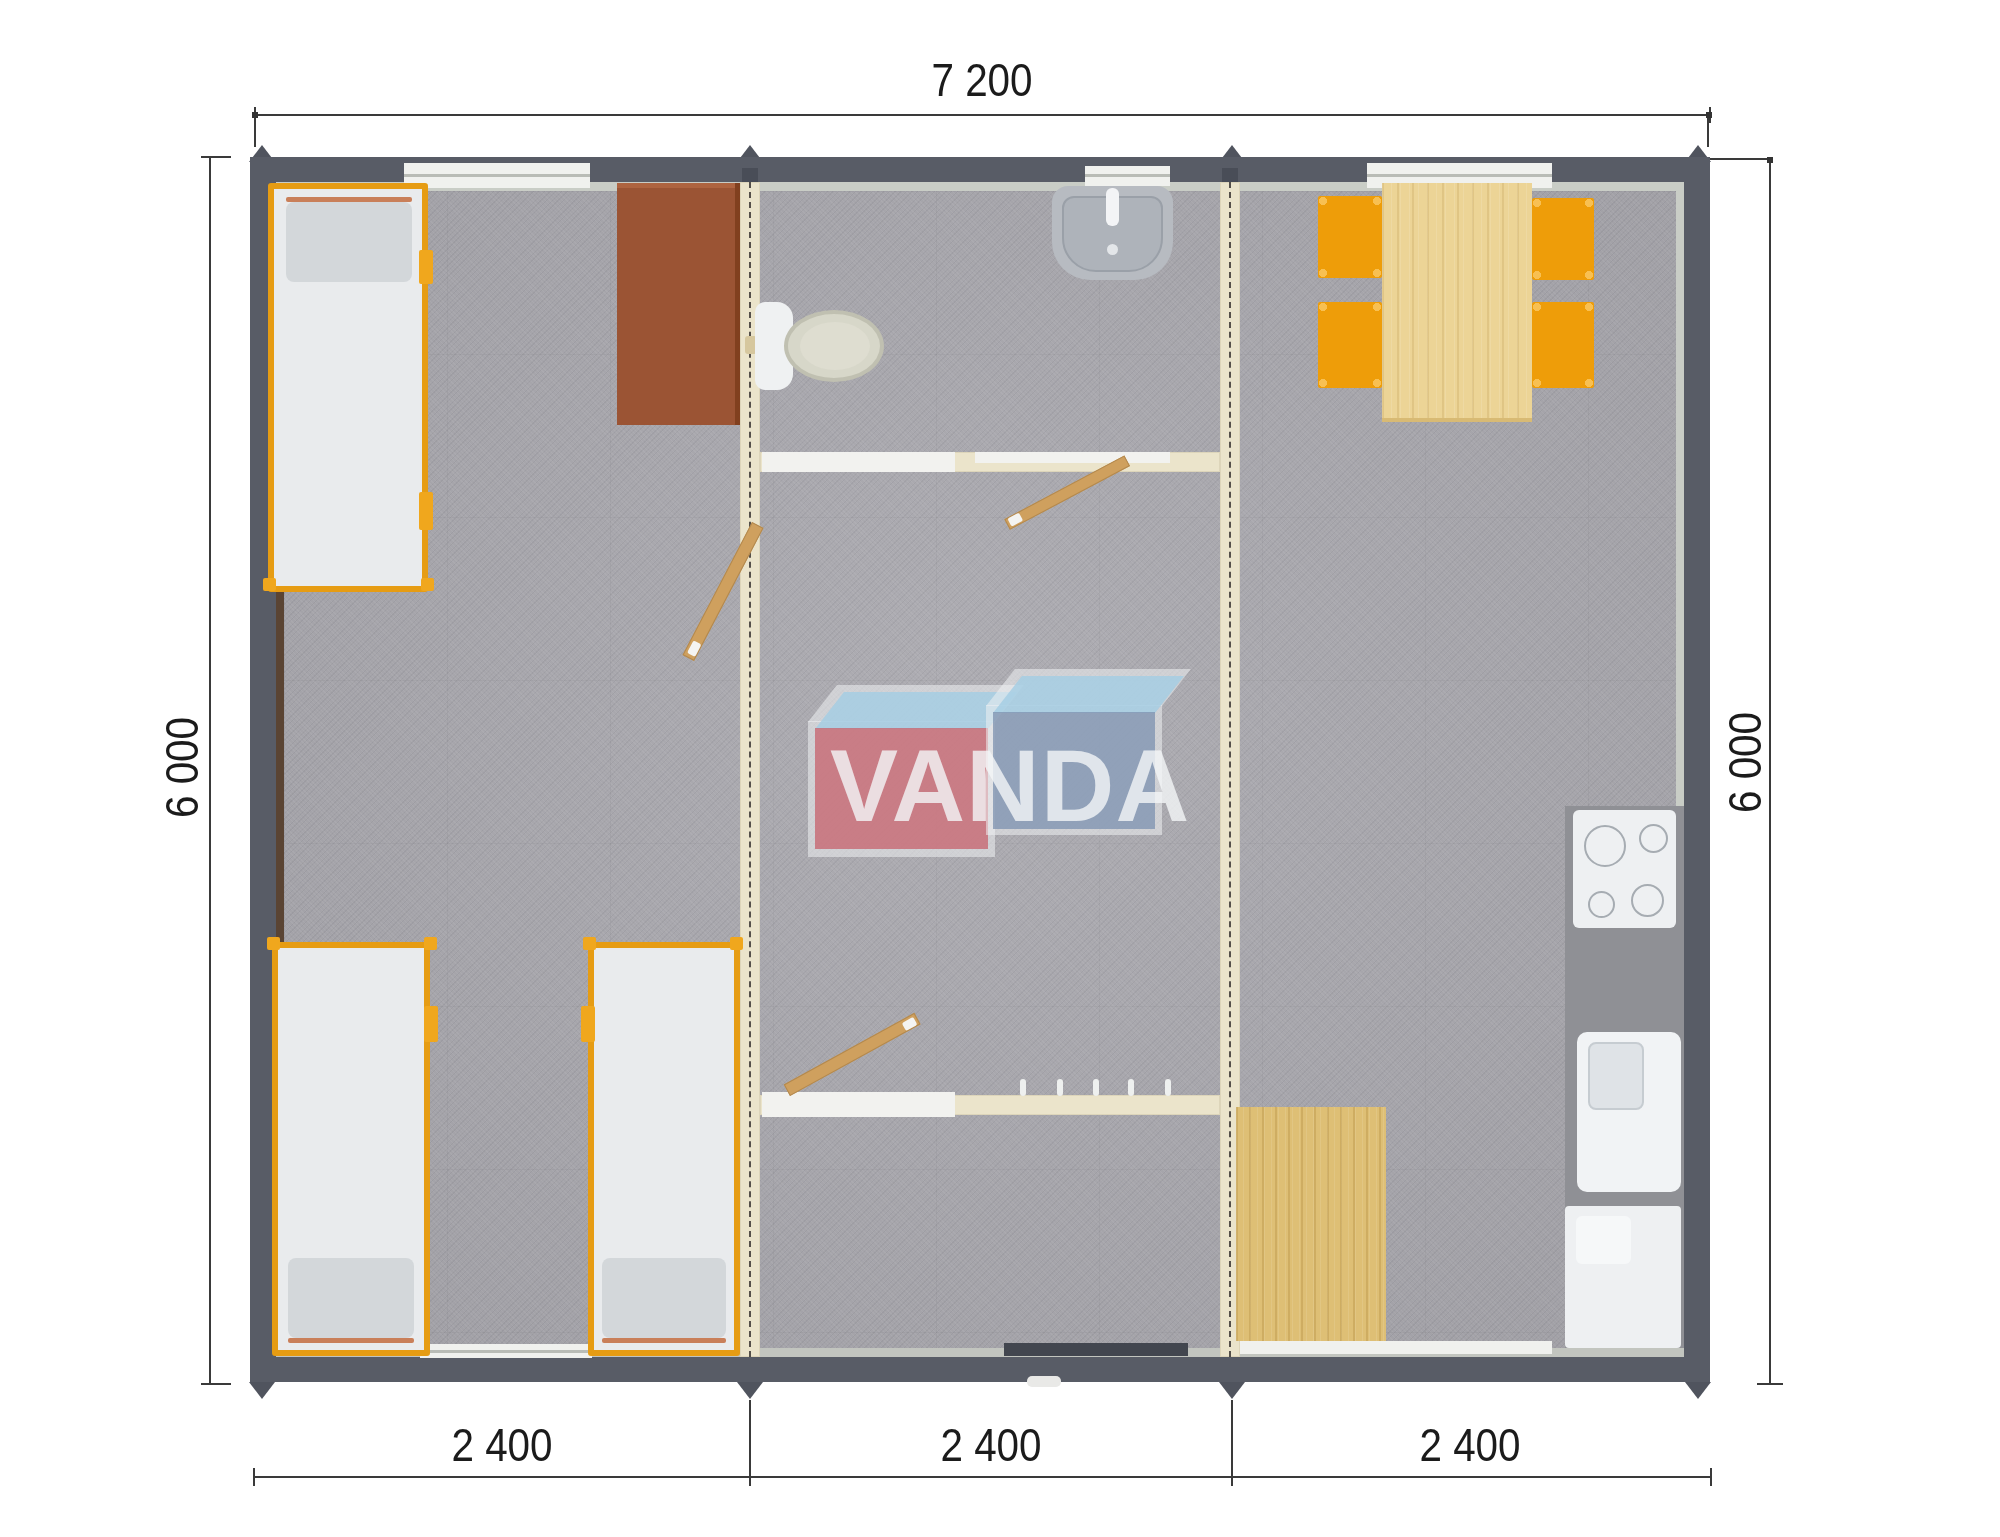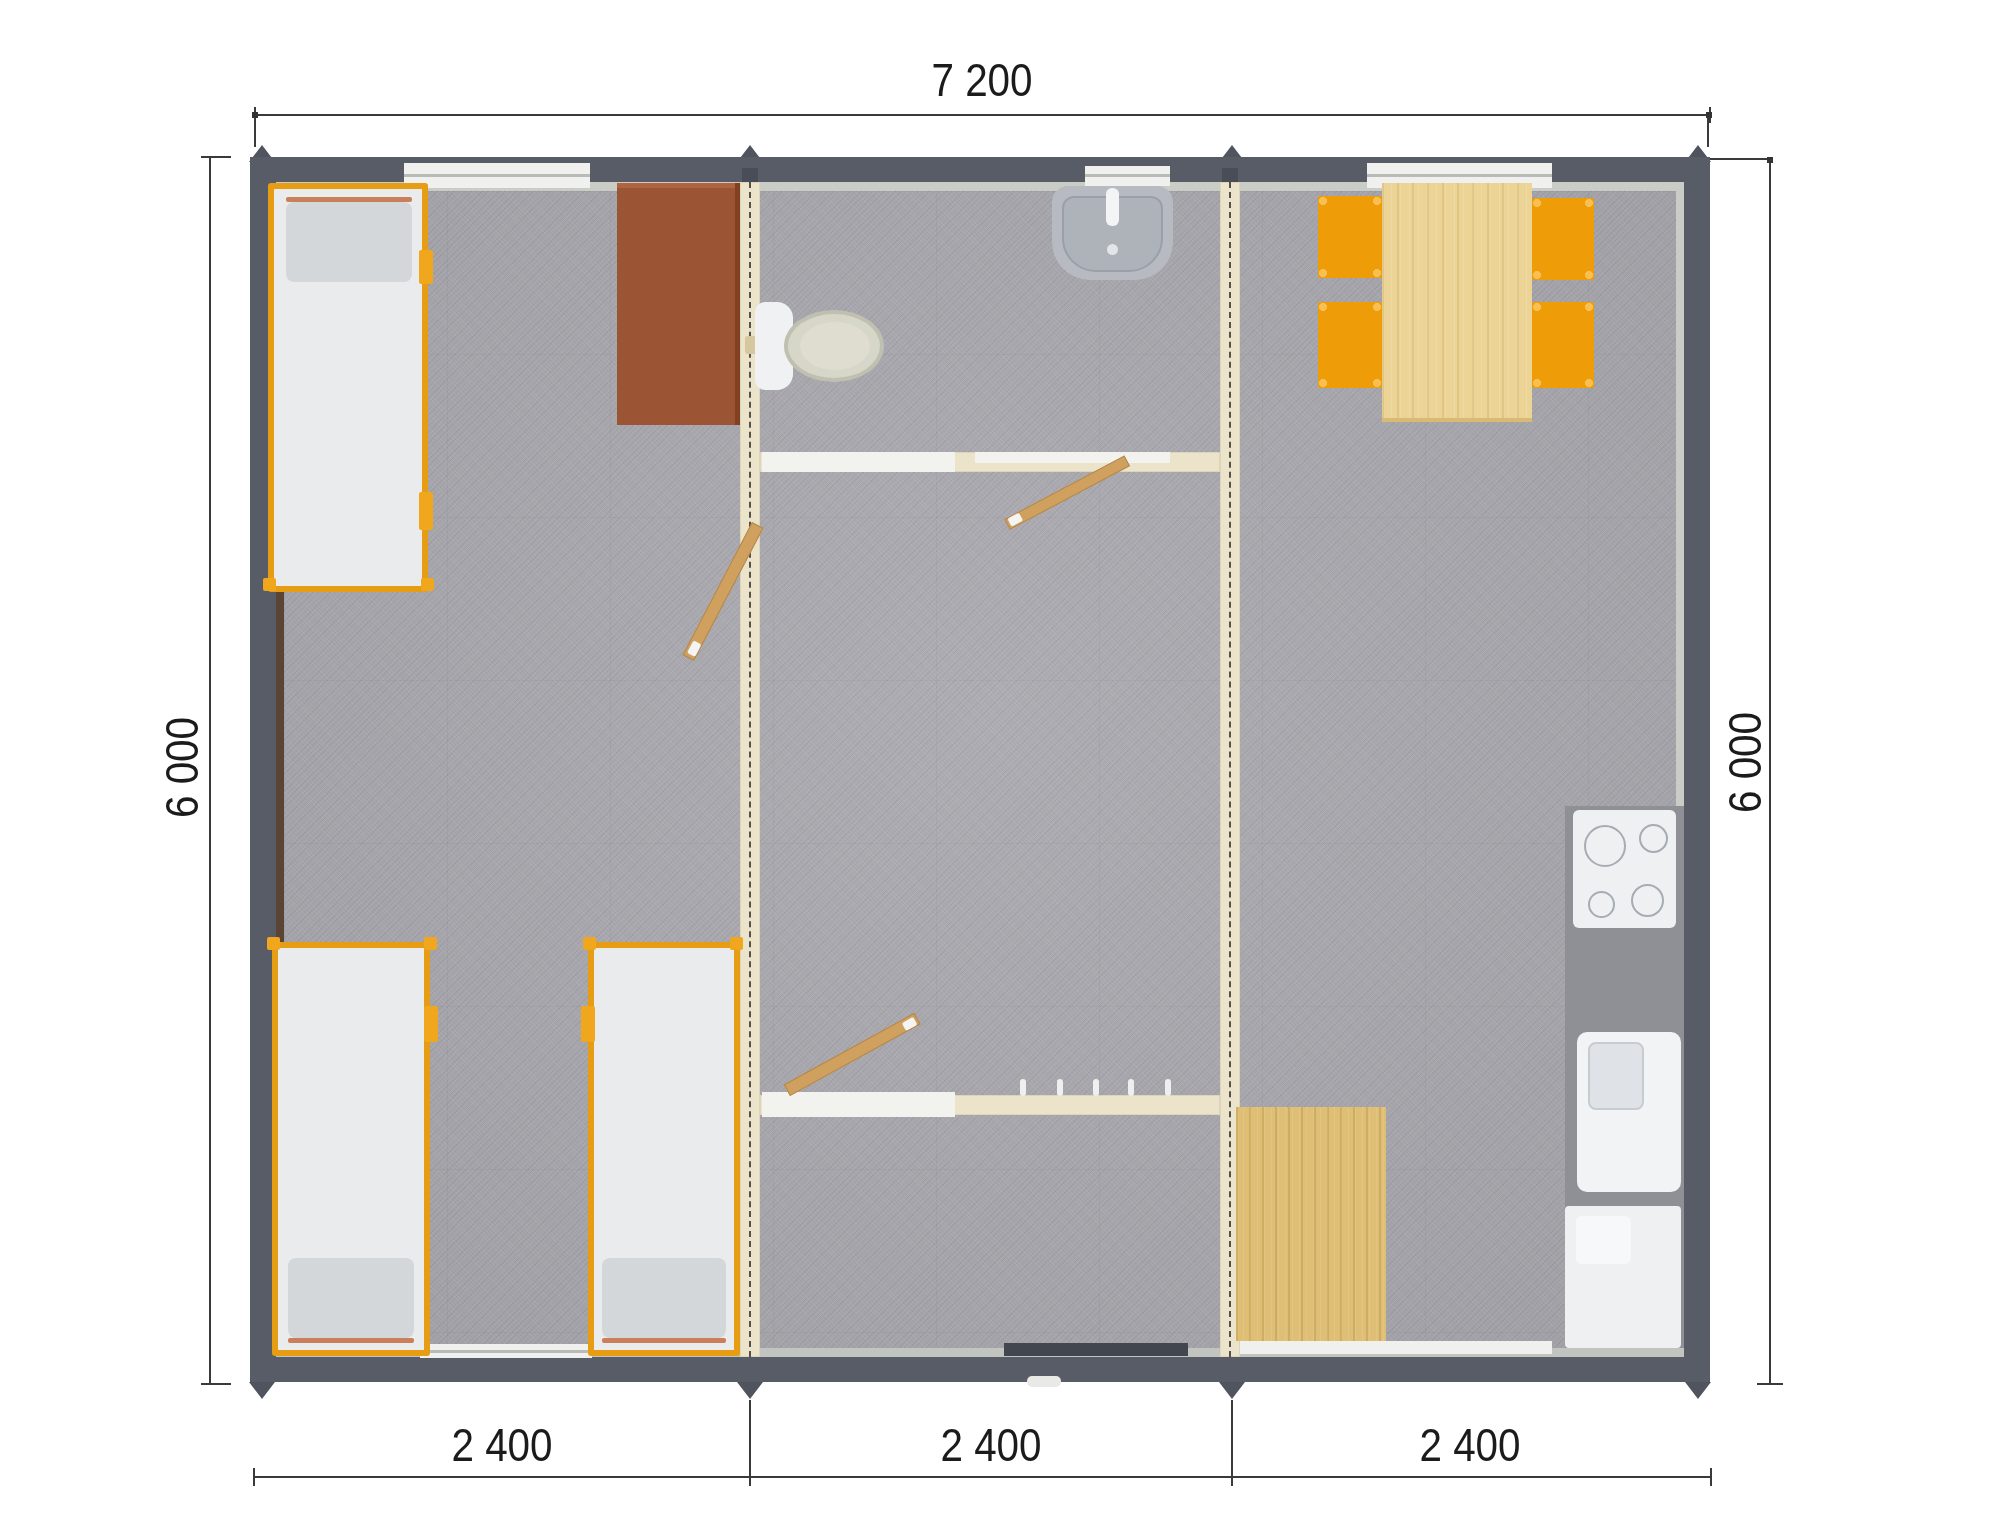--- a/index.html
+++ b/index.html
@@ -209,14 +209,25 @@
   <div class="burner" style="left:1639px;top:824px;width:29px;height:29px"></div>
   <div class="burner" style="left:1588px;top:891px;width:27px;height:27px"></div>
   <div class="burner" style="left:1631px;top:884px;width:33px;height:33px"></div>
   <div class="appliance" style="left:1577px;top:1032px;width:104px;height:160px;border-radius:10px;background:#f1f3f5"></div>
   <div class="abs" style="left:1588px;top:1042px;width:56px;height:68px;background:#dfe3e7;border:2px solid #c6ccd1;border-radius:8px;box-sizing:border-box"></div>
   <div class="appliance" style="left:1565px;top:1206px;width:116px;height:142px"></div>
   <div class="abs" style="left:1576px;top:1216px;width:55px;height:48px;background:#f6f8f9;border-radius:6px"></div>
 
   <div class="mat" style="left:1236px;top:1107px;width:150px;height:234px"></div>
 
+  <div id="logo">
+    <div class="top" style="left:8px;top:30px;width:187px;height:37px;background:rgba(238,240,242,.55)"></div>
+    <div class="face" style="left:8px;top:66px;width:187px;height:136px;background:rgba(238,240,242,.55)"></div>
+    <div class="top" style="left:15px;top:37px;width:173px;height:37px;background:rgba(163,205,227,.8)"></div>
+    <div class="face" style="left:15px;top:73px;width:173px;height:121px;background:rgba(199,104,114,.8)"></div>
+    <div class="top" style="left:186px;top:14px;width:176px;height:37px;background:rgba(238,240,242,.55)"></div>
+    <div class="face" style="left:186px;top:50px;width:176px;height:130px;background:rgba(238,240,242,.55)"></div>
+    <div class="top" style="left:193px;top:21px;width:162px;height:37px;background:rgba(163,205,227,.8)"></div>
+    <div class="face" style="left:193px;top:57px;width:162px;height:117px;background:rgba(127,148,177,.78)"></div>
+    <div class="letters">VANDA</div>
+  </div>
 
 </div>
 
 </body></html>

